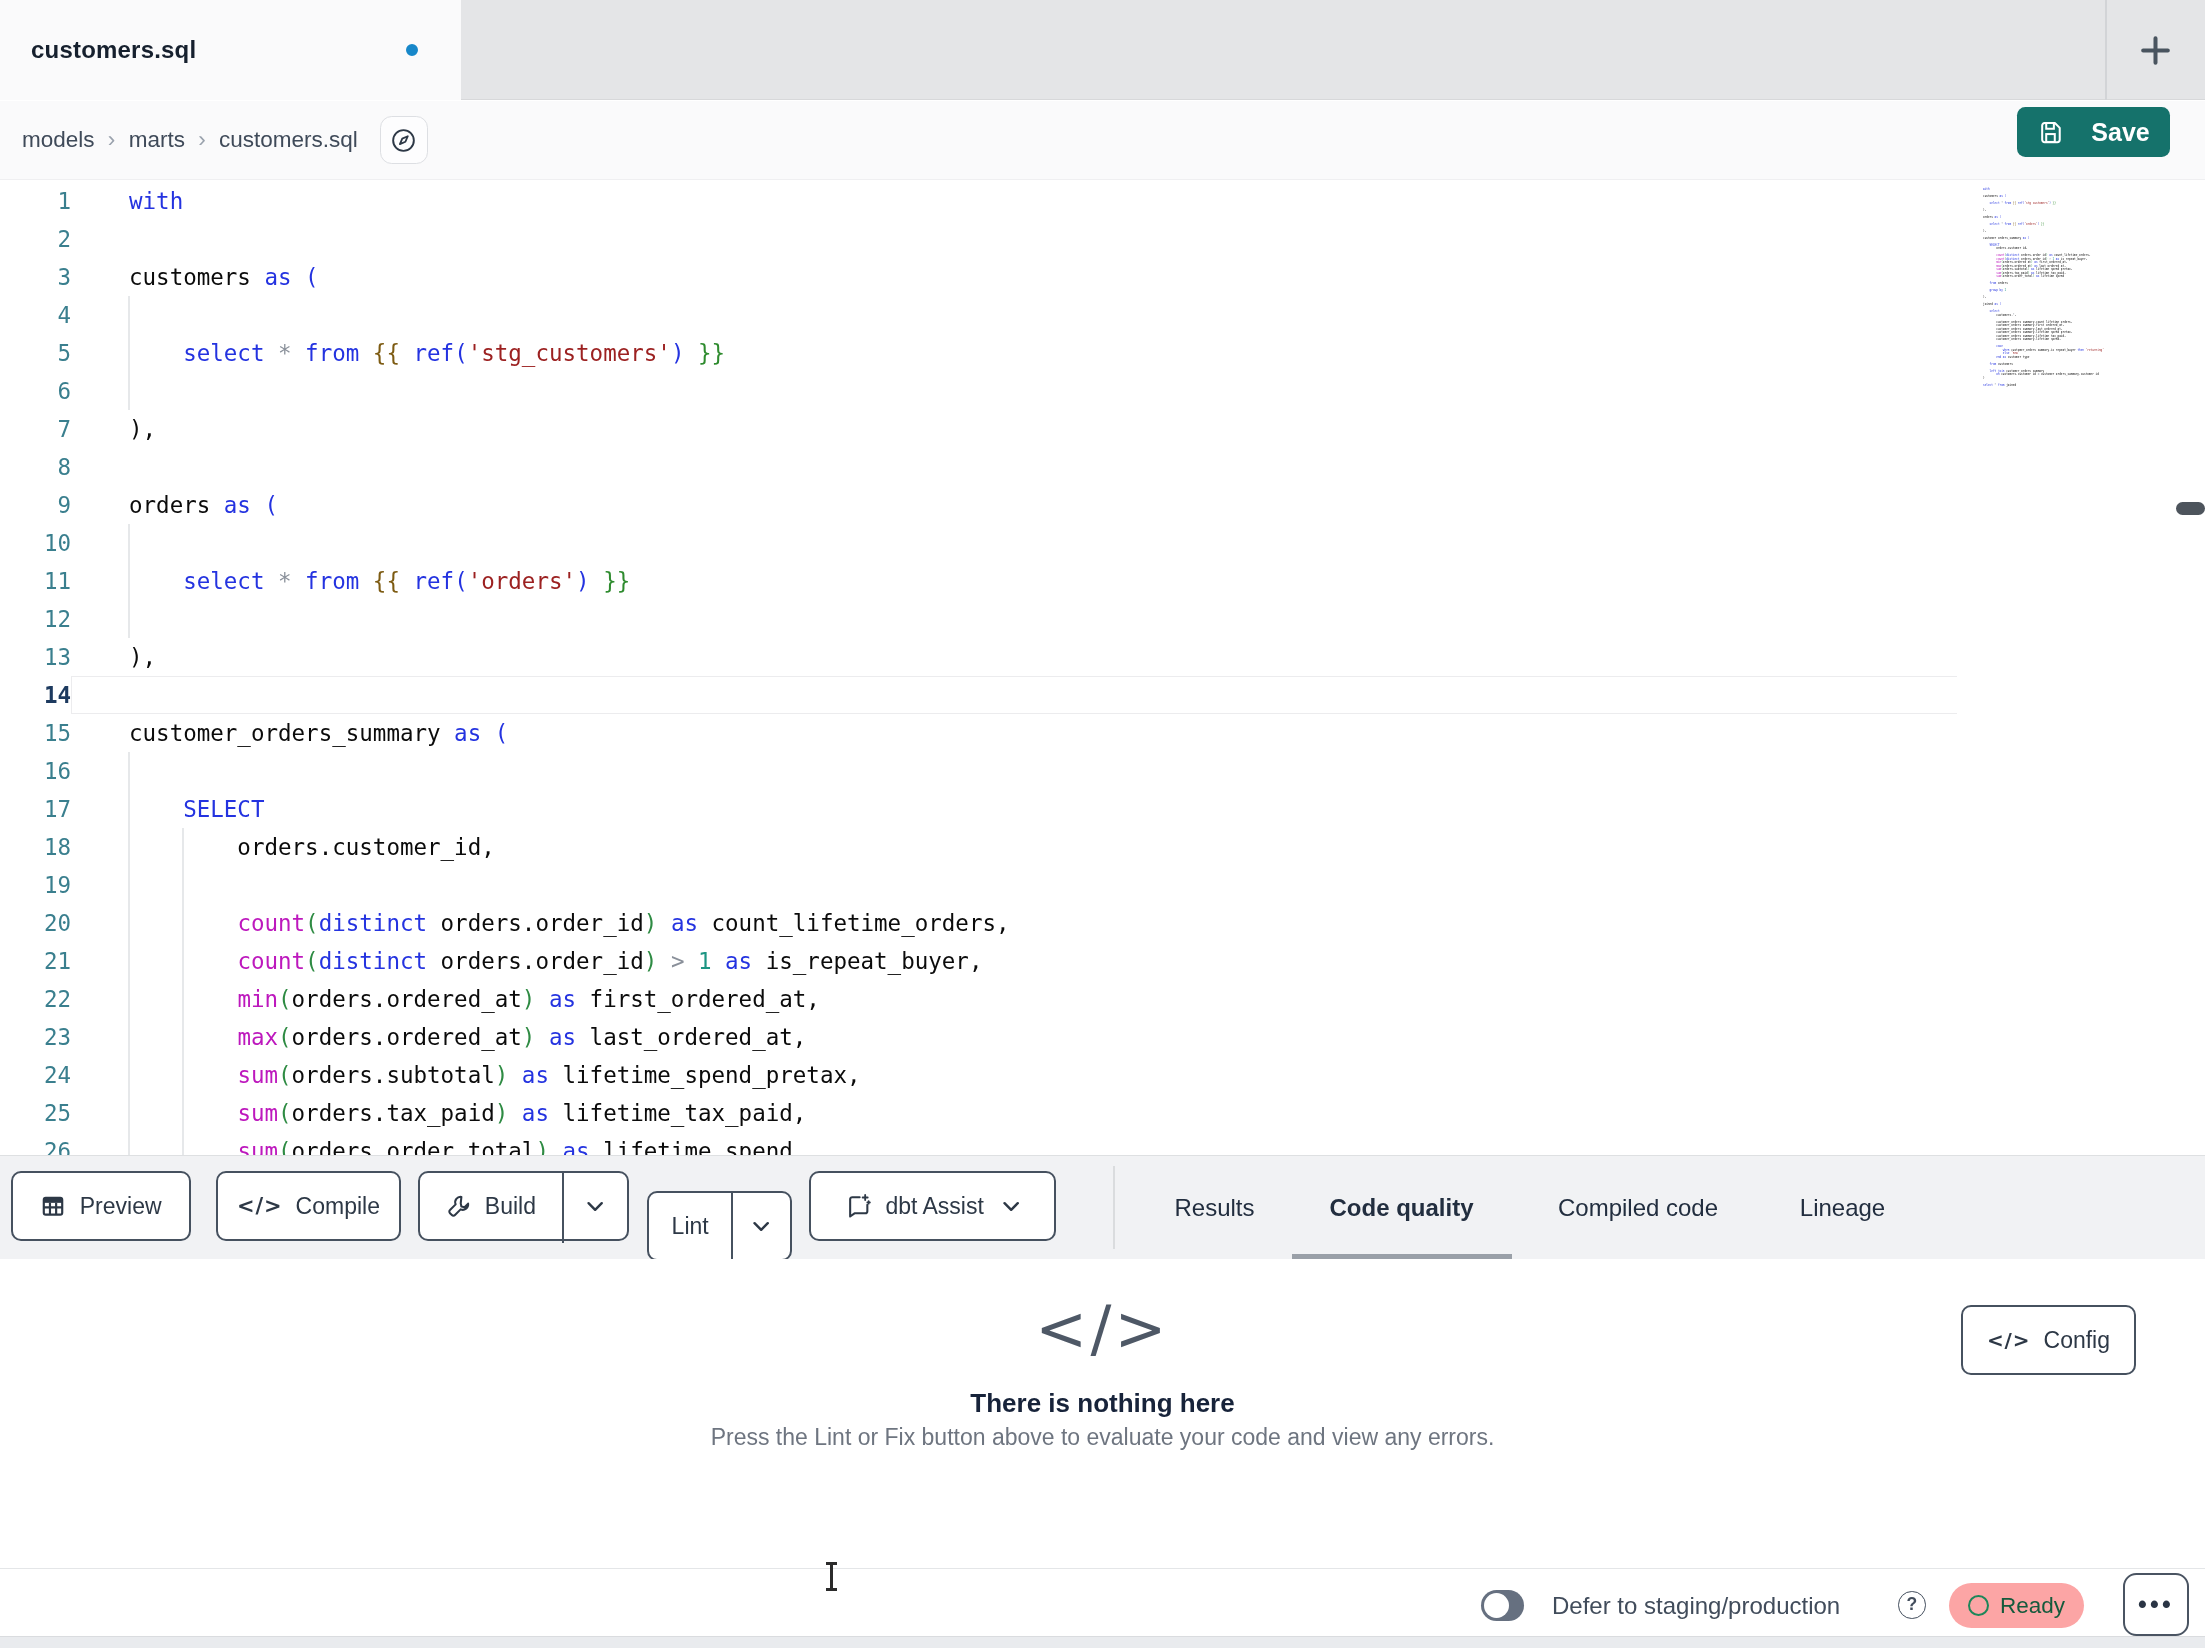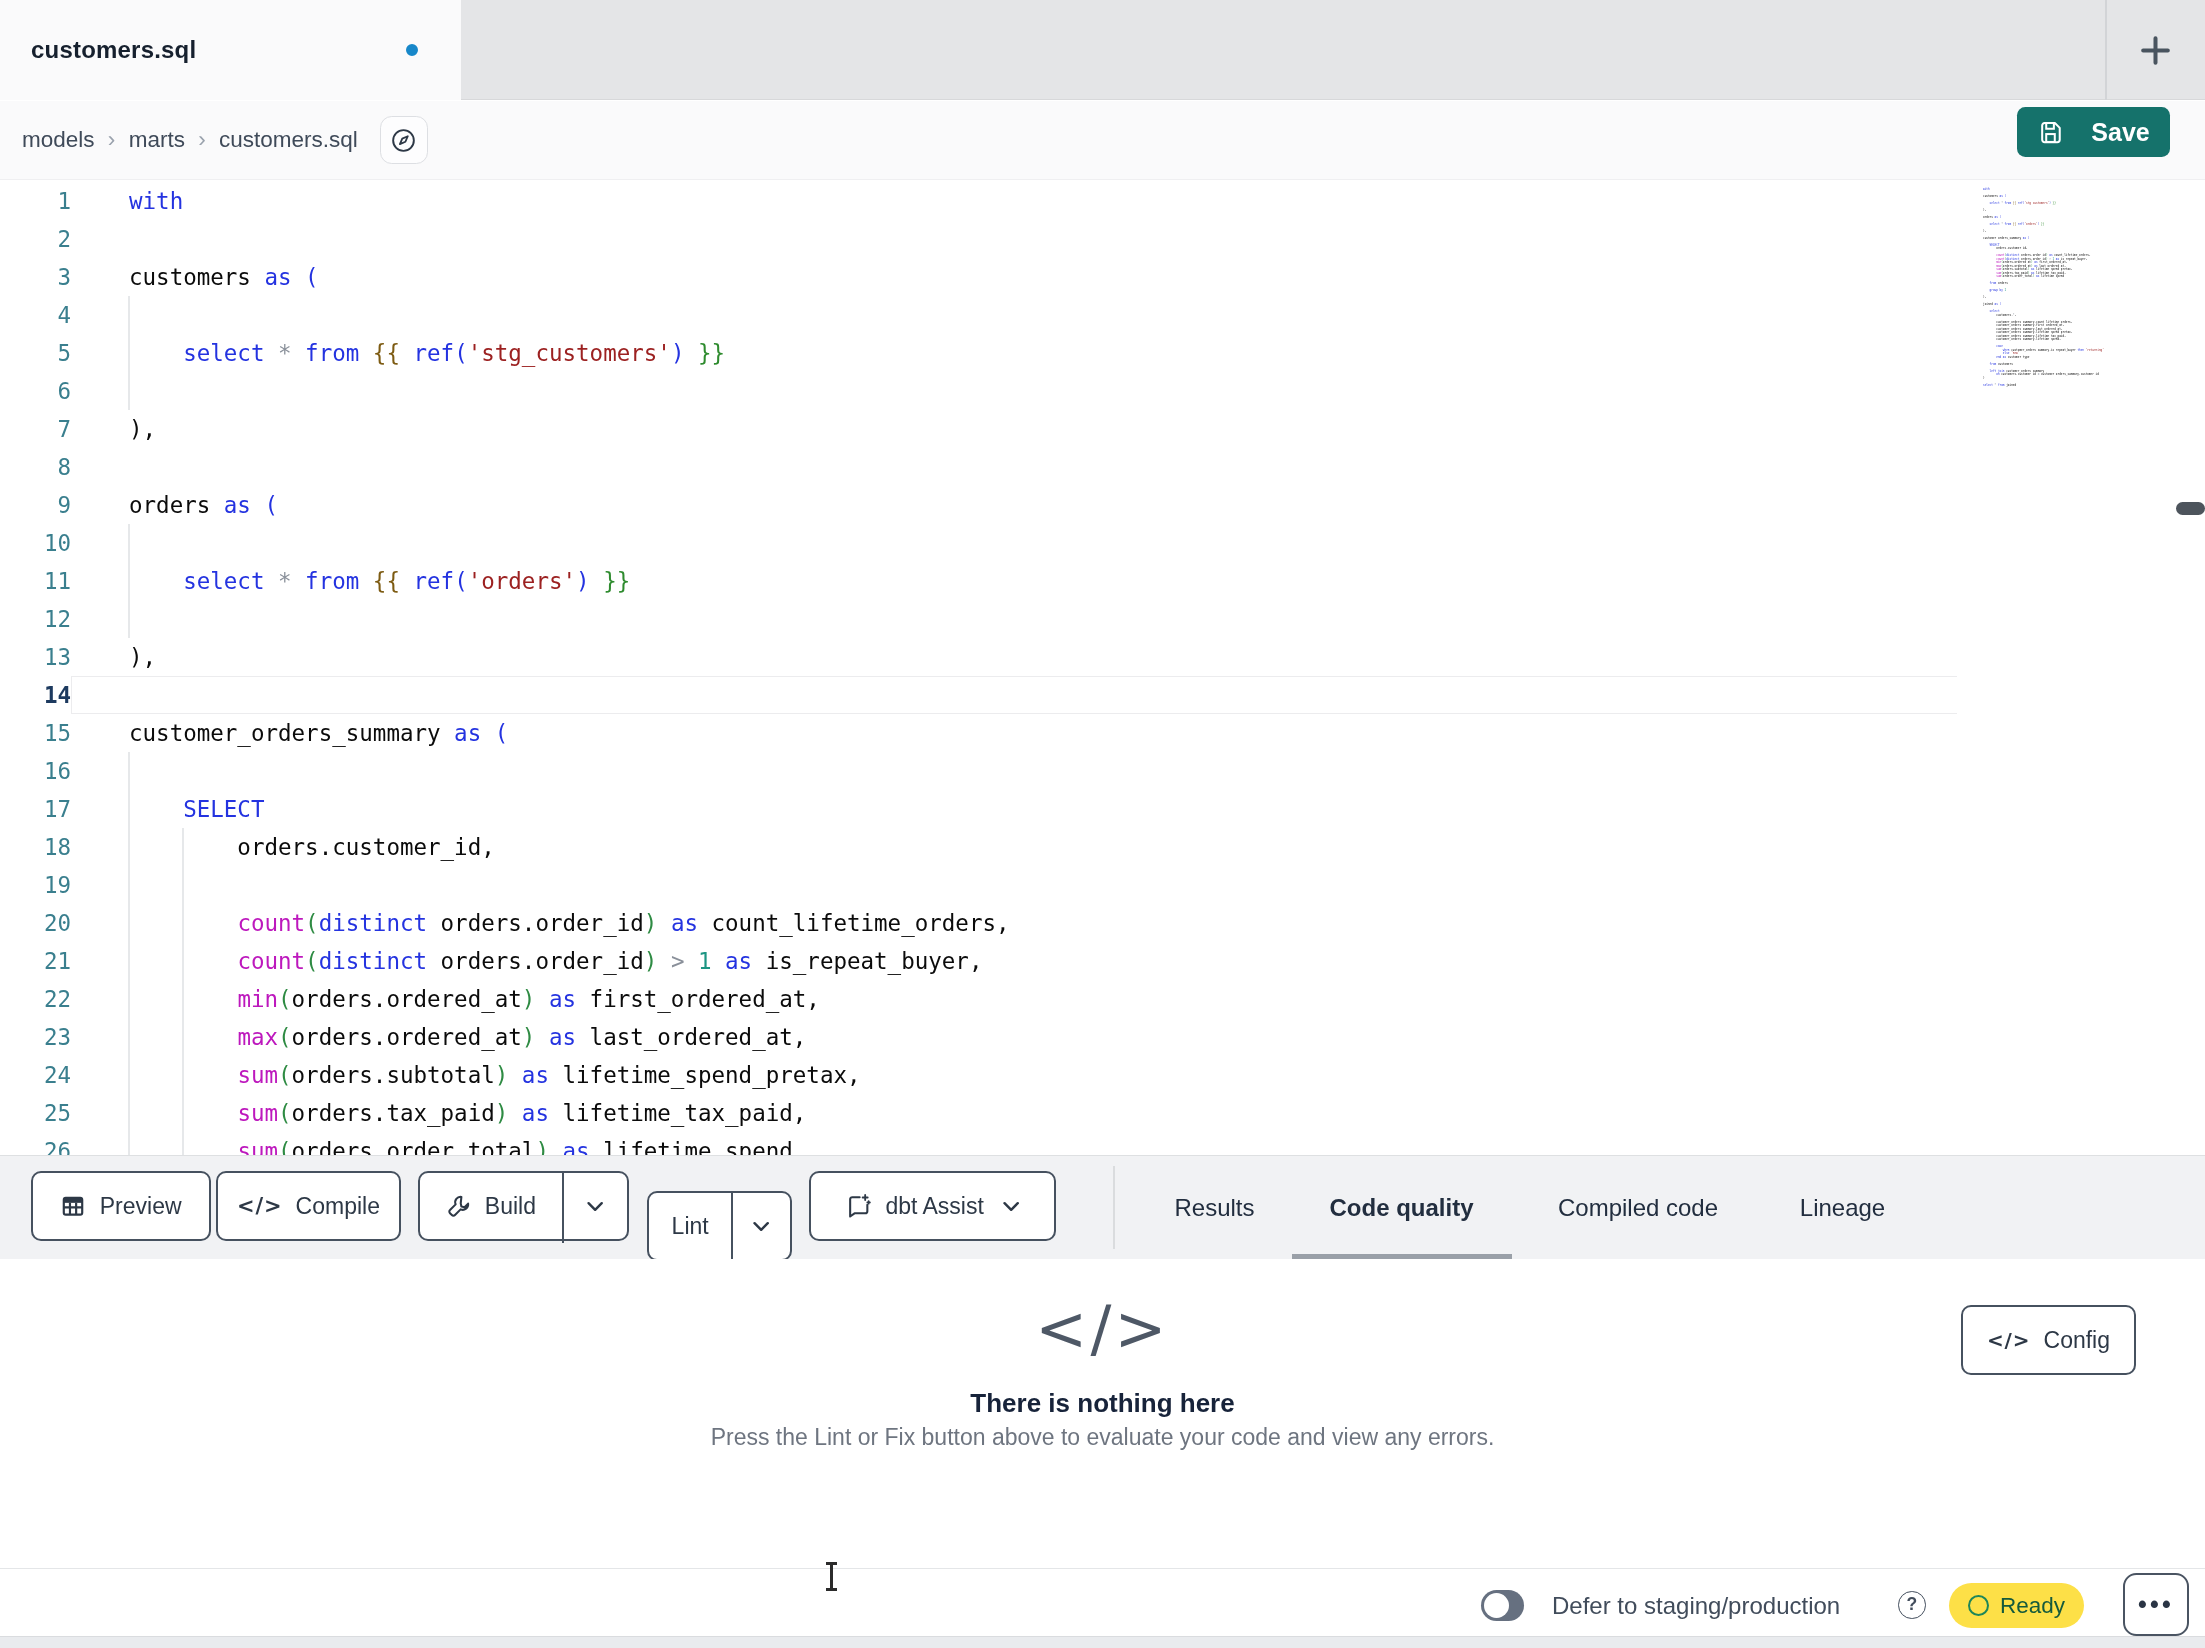--- a/index.html
+++ b/index.html
@@ -64,21 +64,21 @@
   .empty-desc{margin-top:5px;font-size:23px;color:#6E7580;}
   .config-btn{position:absolute;left:1961px;top:46px;width:175px;height:70px;background:#fff;border:2.1px solid #46515F;border-radius:10px;display:flex;align-items:center;justify-content:center;gap:13.3px;font-size:23px;color:var(--ui);cursor:pointer;}
   .mini-code{font-family:"DejaVu Sans",sans-serif;font-size:22.5px;font-weight:600;color:var(--ui);letter-spacing:0.8px;}
 
   
   .footer{position:absolute;left:0;top:1568px;width:2205px;height:68px;background:#fff;border-top:0.8px solid #E4E6E8;}
   .toggle{position:absolute;left:1481px;top:21px;width:43px;height:31px;background:#667080;border-radius:16px;cursor:pointer;}
   .knob{position:absolute;left:2.5px;top:2.9px;width:25px;height:25px;background:#fff;border-radius:50%;}
   .defer-label{position:absolute;left:1552px;top:23px;font-size:24px;color:#414C5B;}
   .help-circle{position:absolute;left:1898px;top:22px;width:27.5px;height:27.5px;border:1.7px solid #424D5C;border-radius:50%;color:#424D5C;font-size:17.5px;display:flex;align-items:center;justify-content:center;font-weight:700;}
-  .ready-pill{position:absolute;left:1949px;top:14px;width:135px;height:45px;background:#fde047;border-radius:22.5px;display:flex;align-items:center;justify-content:center;gap:11px;cursor:pointer;}
+  .ready-pill{position:absolute;left:1949px;top:14px;width:135px;height:45px;background:#fca5a5;border-radius:22.5px;display:flex;align-items:center;justify-content:center;gap:11px;cursor:pointer;}
   .ready-ring{width:21px;height:21px;border:2.5px solid #1D8659;border-radius:50%;}
   .ready-label{font-size:22.5px;color:#155A3C;font-weight:500;}
   .dots-btn{position:absolute;left:2123px;top:4.2px;width:66px;height:63px;background:#fff;border:2.1px solid #4A5462;border-radius:13.3px;display:flex;align-items:center;justify-content:center;cursor:pointer;}
   .dots{font-size:25px;color:#2B3545;letter-spacing:3.3px;font-weight:700;line-height:1;}
   .bottom-strip{position:absolute;left:0;top:1636px;width:2205px;height:12.5px;background:#E9EBEE;border-top:0.8px solid #DADCDF;}
 
   
   .ibeam{position:absolute;left:830px;top:1564px;width:2.5px;height:25px;background:#2B2B2B;}
   .ibeam::before,.ibeam::after{content:"";position:absolute;left:-4.2px;width:11px;height:2.5px;background:#2B2B2B;}
   .ibeam::before{top:-1.7px;} .ibeam::after{bottom:-1.7px;}
@@ -289,21 +289,21 @@
           <div class="mrow"><span class="tok-p">        </span><span class="tok-k">on</span><span class="tok-p"> customers.customer_id </span><span class="tok-o">=</span><span class="tok-p"> customer_orders_summary.customer_id</span></div>
           <div class="mrow"><span class="tok-p">)</span></div>
           <div class="mrow">&nbsp;</div>
           <div class="mrow"><span class="tok-k">select</span><span class="tok-p"> </span><span class="tok-o">*</span><span class="tok-p"> </span><span class="tok-k">from</span><span class="tok-p"> joined</span></div>
         </div>
     </div>
     <div class="vscroll-thumb"></div>
   </div>
 
   <div class="toolbar">
-    <button class="btn" style="left:31px;width:180px;">
+    <button class="btn" style="left:11px;width:180px;">
       <svg width="26" height="26" viewBox="0 0 24 24">
         <rect x="3.5" y="4.5" width="17" height="15.5" rx="1.8" stroke="#2D3846" stroke-width="2" fill="none"></rect>
         <path d="M3.5 5.5h17v3.6h-17z" fill="#2D3846" stroke="none"></path>
         <path d="M3.5 13.3h17M9.2 9v11M14.9 9v11" stroke="#2D3846" stroke-width="2" fill="none"></path>
       </svg>
       <span>Preview</span>
     </button>
 
     <button class="btn" style="left:216px;width:185px;">
       <span class="mini-code" style="font-size:21px;">&lt;/&gt;</span>

